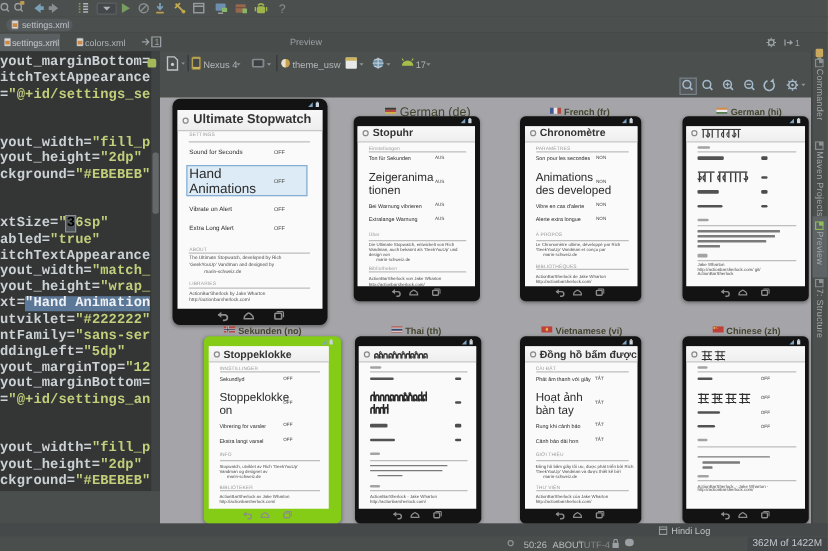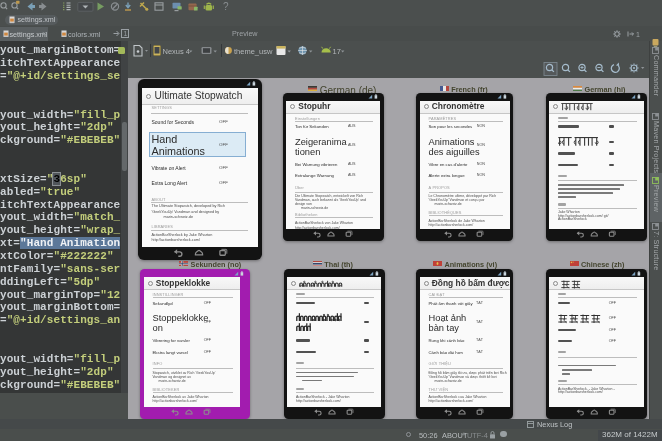--- a/index.html
+++ b/index.html
@@ -77,21 +77,21 @@
 <div class="abs mono" style="left:0;top:28.919999999999998px;height:12.86px;line-height:12.86px;font-size:11px;font-weight:bold;letter-spacing:0.08px;white-space:pre"><span style="color:#ccd1d5">=</span><span style="color:#c3ce7b">"@+id/settings_se</span></div>
 <div class="abs mono" style="left:0;top:67.5px;height:12.86px;line-height:12.86px;font-size:11px;font-weight:bold;letter-spacing:0.08px;white-space:pre"><span style="color:#ccd1d5">yout_width=</span><span style="color:#c3ce7b">"fill_p</span></div>
 <div class="abs mono" style="left:0;top:80.36px;height:12.86px;line-height:12.86px;font-size:11px;font-weight:bold;letter-spacing:0.08px;white-space:pre"><span style="color:#ccd1d5">yout_height=</span><span style="color:#c3ce7b">"2dp"</span></div>
 <div class="abs mono" style="left:0;top:93.22px;height:12.86px;line-height:12.86px;font-size:11px;font-weight:bold;letter-spacing:0.08px;white-space:pre"><span style="color:#ccd1d5">ckground=</span><span style="color:#c3ce7b">"#EBEBEB"</span></div>
 <div class="abs mono" style="left:0;top:131.79999999999998px;height:12.86px;line-height:12.86px;font-size:11px;font-weight:bold;letter-spacing:0.08px;white-space:pre"><span style="color:#ccd1d5">xtSize=</span><span style="color:#c3ce7b">"</span><span style="background:#50555a;outline:0.7px solid #8a8f93">3</span><span style="color:#c3ce7b">6sp"</span></div>
 <div class="abs mono" style="left:0;top:144.65999999999997px;height:12.86px;line-height:12.86px;font-size:11px;font-weight:bold;letter-spacing:0.08px;white-space:pre"><span style="color:#ccd1d5">abled=</span><span style="color:#c3ce7b">"true"</span></div>
 <div class="abs mono" style="left:0;top:157.51999999999998px;height:12.86px;line-height:12.86px;font-size:11px;font-weight:bold;letter-spacing:0.08px;white-space:pre"><span style="color:#ccd1d5">itchTextAppearance</span></div>
 <div class="abs mono" style="left:0;top:170.38px;height:12.86px;line-height:12.86px;font-size:11px;font-weight:bold;letter-spacing:0.08px;white-space:pre"><span style="color:#ccd1d5">yout_width=</span><span style="color:#c3ce7b">"match_</span></div>
 <div class="abs mono" style="left:0;top:183.23999999999998px;height:12.86px;line-height:12.86px;font-size:11px;font-weight:bold;letter-spacing:0.08px;white-space:pre"><span style="color:#ccd1d5">yout_height=</span><span style="color:#c3ce7b">"wrap_</span></div>
 <div class="abs mono" style="left:0;top:196.09999999999997px;height:12.86px;line-height:12.86px;font-size:11px;font-weight:bold;letter-spacing:0.08px;white-space:pre"><span style="color:#ccd1d5">xt=</span><span style="background:#5c7899;color:#eef1f4">"Hand Animation</span></div>
-<div class="abs mono" style="left:0;top:208.95999999999998px;height:12.86px;line-height:12.86px;font-size:11px;font-weight:bold;letter-spacing:0.08px;white-space:pre"><span style="color:#ccd1d5">xtColor=</span><span style="color:#c3ce7b">"#222222"</span></div>
+<div class="abs mono" style="left:0;top:208.95999999999998px;height:12.86px;line-height:12.86px;font-size:11px;font-weight:bold;letter-spacing:0.08px;white-space:pre"><span style="color:#ccd1d5">utviklet=</span><span style="color:#c3ce7b">"#222222"</span></div>
 <div class="abs mono" style="left:0;top:221.82px;height:12.86px;line-height:12.86px;font-size:11px;font-weight:bold;letter-spacing:0.08px;white-space:pre"><span style="color:#ccd1d5">ntFamily=</span><span style="color:#c3ce7b">"sans-ser</span></div>
 <div class="abs mono" style="left:0;top:234.67999999999998px;height:12.86px;line-height:12.86px;font-size:11px;font-weight:bold;letter-spacing:0.08px;white-space:pre"><span style="color:#ccd1d5">ddingLeft=</span><span style="color:#c3ce7b">"5dp"</span></div>
 <div class="abs mono" style="left:0;top:247.53999999999996px;height:12.86px;line-height:12.86px;font-size:11px;font-weight:bold;letter-spacing:0.08px;white-space:pre"><span style="color:#ccd1d5">yout_marginTop=</span><span style="color:#c3ce7b">"12</span></div>
 <div class="abs mono" style="left:0;top:260.4px;height:12.86px;line-height:12.86px;font-size:11px;font-weight:bold;letter-spacing:0.08px;white-space:pre"><span style="color:#ccd1d5">yout_marginBottom=</span></div>
 <div class="abs mono" style="left:0;top:273.26px;height:12.86px;line-height:12.86px;font-size:11px;font-weight:bold;letter-spacing:0.08px;white-space:pre"><span style="color:#ccd1d5">=</span><span style="color:#c3ce7b">"@+id/settings_an</span></div>
 <div class="abs mono" style="left:0;top:311.84px;height:12.86px;line-height:12.86px;font-size:11px;font-weight:bold;letter-spacing:0.08px;white-space:pre"><span style="color:#ccd1d5">yout_width=</span><span style="color:#c3ce7b">"fill_p</span></div>
 <div class="abs mono" style="left:0;top:324.7px;height:12.86px;line-height:12.86px;font-size:11px;font-weight:bold;letter-spacing:0.08px;white-space:pre"><span style="color:#ccd1d5">yout_height=</span><span style="color:#c3ce7b">"2dp"</span></div>
 <div class="abs mono" style="left:0;top:337.56px;height:12.86px;line-height:12.86px;font-size:11px;font-weight:bold;letter-spacing:0.08px;white-space:pre"><span style="color:#ccd1d5">ckground=</span><span style="color:#c3ce7b">"#EBEBEB"</span></div>
 </div>
 <div class="abs" style="left:121px;top:41px;width:7px;height:352px;background:#404344"></div>
@@ -155,21 +155,21 @@
 </div>
 <div class="abs" style="left:138px;top:79.4px;width:124px;height:180.6px;background:#131313;border-radius:6px;box-shadow:0 1px 3px rgba(0,0,0,0.35)">
     <svg width="11" height="5" viewBox="0 0 11 5" style="position:absolute;right:5px;top:1.5px">
       <path d="M0.5 4.6 L4.2 4.6 L4.2 0.8 Z" fill="#7da4c4"></path>
       <rect x="6.6" y="1.2" width="2.6" height="3.4" fill="#c9d4dc"></rect>
       <rect x="7.2" y="0.3" width="1.4" height="1" fill="#c9d4dc"></rect>
     </svg>
     <div class="abs" style="left:4.3px;top:8.9px;width:115.4px;height:158.39999999999998px;background:#fafafa;overflow:hidden">
       <div class="abs" style="left:0;top:0;width:115.4px;height:15.7px;background:linear-gradient(#f8f8f8,#eee);border-bottom:1px solid #c6c6c6"></div>
       <div class="abs" style="left:4px;top:5.35px;width:5px;height:5px;border:1px solid #8a8a8a;border-radius:50%;box-sizing:border-box"></div>
-      <div class="abs" style="left:12.3px;top:1.7300000000000004px;font-size:10.2px;font-weight:normal;letter-spacing:0px;color:#333;white-space:nowrap">Ultimate Stopwatch</div>
+      <div class="abs" style="left:12.3px;top:1.7300000000000004px;font-size:10.2px;font-weight:bold;letter-spacing:0px;color:#333;white-space:nowrap">Ultimate Stopwatch</div>
       <div class="abs" style="left:9.2px;top:16.8px;font-size:3.9px;color:#9b9b9b;letter-spacing:0.12px;white-space:nowrap">SETTINGS</div>
       <div class="abs" style="left:9.2px;top:24.7px;width:96.2px;height:1px;background:#bdbdbd"></div>
       <div class="abs" style="left:9.2px;top:30.3px;font-size:5.0px;color:#2b2b2b;white-space:nowrap">Sound for Seconds</div>
       <div class="abs" style="right:29.8px;top:30.548000000000002px;font-size:4.4px;color:#4a4a4a;white-space:nowrap">OFF</div>
       <div class="abs" style="left:6.7px;top:43.5px;width:96.8px;height:25.7px;background:#dcebf5;border:0.8px solid #86aed2;box-sizing:border-box"></div>
       <div class="abs" style="left:9.2px;top:45.004000000000005px;font-size:10.8px;color:#2b2b2b;white-space:nowrap">Hand</div>
       <div class="abs" style="left:9.2px;top:56.604px;font-size:10.8px;color:#2b2b2b;white-space:nowrap">Animations</div>
       <div class="abs" style="right:29.8px;top:53.348px;font-size:4.4px;color:#4a4a4a;white-space:nowrap">OFF</div>
       <div class="abs" style="left:9.2px;top:76.4px;font-size:5.0px;color:#2b2b2b;white-space:nowrap">Vibrate on Alert</div>
       <div class="abs" style="right:29.8px;top:76.648px;font-size:4.4px;color:#4a4a4a;white-space:nowrap">OFF</div>
@@ -261,21 +261,21 @@
     </svg>
     <div class="abs" style="left:3.5px;top:8px;width:90.0px;height:128.5px;background:#fafafa;overflow:hidden">
       <div class="abs" style="left:0;top:0;width:90.0px;height:12px;background:linear-gradient(#f8f8f8,#eee);border-bottom:1px solid #c6c6c6"></div>
       <div class="abs" style="left:4px;top:3.5px;width:5px;height:5px;border:1px solid #8a8a8a;border-radius:50%;box-sizing:border-box"></div>
       <div class="abs" style="left:12.3px;top:0.96px;font-size:8.4px;font-weight:bold;letter-spacing:0px;color:#333;white-space:nowrap">Chronomètre</div>
       <div class="abs" style="left:9px;top:15.3px;font-size:3.9px;color:#9b9b9b;letter-spacing:0.12px;white-space:nowrap">PARAMÈTRES</div>
       <div class="abs" style="left:9px;top:20.2px;width:74.0px;height:1px;background:#bdbdbd"></div>
       <div class="abs" style="left:9px;top:23.592px;font-size:4.3px;color:#2b2b2b;white-space:nowrap">Son pour les secondes</div>
       <div class="abs" style="right:24.5px;top:23.854px;font-size:3.7px;color:#4a4a4a;white-space:nowrap">NON</div>
       <div class="abs" style="left:9px;top:36.234px;font-size:9.3px;color:#2b2b2b;white-space:nowrap">Animations</div>
-      <div class="abs" style="left:9px;top:46.034px;font-size:9.3px;color:#2b2b2b;white-space:nowrap">des aiguilles</div>
+      <div class="abs" style="left:9px;top:46.034px;font-size:9.3px;color:#2b2b2b;white-space:nowrap">des developed</div>
       <div class="abs" style="right:24.5px;top:42.854px;font-size:3.7px;color:#4a4a4a;white-space:nowrap">NON</div>
       <div class="abs" style="left:9px;top:61.092px;font-size:4.3px;color:#2b2b2b;white-space:nowrap">Vibre en cas d'alerte</div>
       <div class="abs" style="right:24.5px;top:61.354px;font-size:3.7px;color:#4a4a4a;white-space:nowrap">NON</div>
       <div class="abs" style="left:9px;top:72.592px;font-size:4.3px;color:#2b2b2b;white-space:nowrap">Alerte extra longue</div>
       <div class="abs" style="right:24.5px;top:72.854px;font-size:3.7px;color:#4a4a4a;white-space:nowrap">NON</div>
       <div class="abs" style="left:9px;top:84.3px;font-size:3.9px;color:#9b9b9b;letter-spacing:0.12px;white-space:nowrap">À PROPOS</div>
       <div class="abs" style="left:9px;top:91px;width:74.0px;height:1px;background:#bdbdbd"></div>
       <div class="abs" style="left:9px;top:93.575px;font-size:3.5px;color:#4c4c4c;white-space:nowrap">Le Chronomètre ultime, développé par Rich</div>
       <div class="abs" style="left:9px;top:97.575px;font-size:3.5px;color:#4c4c4c;white-space:nowrap">'GeekYouUp' Vandman et conçu par</div>
       <div class="abs" style="left:15px;top:101.575px;font-size:3.5px;color:#4c4c4c;white-space:nowrap">marin-schweiz.de</div>
@@ -378,21 +378,21 @@
 <div class="abs" style="left:179.1px;top:259.8px;width:63.800000000000004px;height:8px">
     <svg width="9" height="5.5" viewBox="0 0 9 5.5" style="position:absolute;left:0;top:1px">
       <rect width="9" height="5.5" fill="#b5483f"></rect>
       <rect x="2.3" width="1.9" height="5.5" fill="#ededed"></rect>
       <rect y="1.9" width="9" height="1.7" fill="#ededed"></rect>
       <rect x="2.8" width="0.9" height="5.5" fill="#36486b"></rect>
       <rect y="2.3" width="9" height="0.9" fill="#36486b"></rect>
     </svg>
     <div class="abs" style="left:11.5px;top:0.2px;font-size:7.3px;font-weight:bold;color:#44452f;white-space:nowrap">Sekunden (no)</div>
   </div>
-<div class="abs" style="left:140px;top:269px;width:110px;height:149.5px;background:#a21caf;border-radius:4.5px;box-shadow:0 1px 3px rgba(0,0,0,0.35)">
+<div class="abs" style="left:163px;top:269px;width:110px;height:149.5px;background:#84cc16;border-radius:4.5px;box-shadow:0 1px 3px rgba(0,0,0,0.35)">
     <svg width="11" height="5" viewBox="0 0 11 5" style="position:absolute;right:5px;top:1.5px">
       <path d="M0.5 4.6 L4.2 4.6 L4.2 0.8 Z" fill="#7da4c4"></path>
       <rect x="6.6" y="1.2" width="2.6" height="3.4" fill="#c9d4dc"></rect>
       <rect x="7.2" y="0.3" width="1.4" height="1" fill="#c9d4dc"></rect>
     </svg>
     <div class="abs" style="left:3.5px;top:8px;width:96.0px;height:129.5px;background:#fafafa;overflow:hidden">
       <div class="abs" style="left:0;top:0;width:96.0px;height:12px;background:linear-gradient(#f8f8f8,#eee);border-bottom:1px solid #c6c6c6"></div>
       <div class="abs" style="left:4px;top:3.5px;width:5px;height:5px;border:1px solid #8a8a8a;border-radius:50%;box-sizing:border-box"></div>
       <div class="abs" style="left:12.3px;top:0.96px;font-size:8.4px;font-weight:bold;letter-spacing:0px;color:#333;white-space:nowrap">Stoppeklokke</div>
       <div class="abs" style="left:9px;top:15.3px;font-size:3.9px;color:#9b9b9b;letter-spacing:0.12px;white-space:nowrap">INNSTILLINGER</div>
@@ -528,21 +528,21 @@
         <path d="M 64.415 3.175 h 3.9099999999999997 a 0.68 0.68 0 0 1 0.68 0.68 v 3.06" stroke="#8d8d8d" fill="none" stroke-width="0.8032499999999999"></path>
       </svg>
     </div>
   </div>
 <div class="abs" style="left:432.875px;top:259.8px;width:67.25px;height:8px">
     <svg width="9" height="5.5" viewBox="0 0 9 5.5" style="position:absolute;left:0;top:1px">
       <rect width="9" height="5.5" fill="#bf4038"></rect>
       <rect x="3.6" y="1.6" width="1.8" height="1.8" fill="#e5c04a"></rect>
       <rect x="4.1" y="1.1" width="0.8" height="2.8" fill="#e5c04a"></rect>
     </svg>
-    <div class="abs" style="left:11.5px;top:0.2px;font-size:7.3px;font-weight:bold;color:#44452f;white-space:nowrap">Animations (vi)</div>
+    <div class="abs" style="left:11.5px;top:0.2px;font-size:7.3px;font-weight:bold;color:#44452f;white-space:nowrap">Vietnamese (vi)</div>
   </div>
 <div class="abs" style="left:416px;top:269px;width:97px;height:149.5px;background:#131313;border-radius:4.5px;box-shadow:0 1px 3px rgba(0,0,0,0.35)">
     <svg width="11" height="5" viewBox="0 0 11 5" style="position:absolute;right:5px;top:1.5px">
       <path d="M0.5 4.6 L4.2 4.6 L4.2 0.8 Z" fill="#7da4c4"></path>
       <rect x="6.6" y="1.2" width="2.6" height="3.4" fill="#c9d4dc"></rect>
       <rect x="7.2" y="0.3" width="1.4" height="1" fill="#c9d4dc"></rect>
     </svg>
     <div class="abs" style="left:3.5px;top:8px;width:90.0px;height:129.5px;background:#fafafa;overflow:hidden">
       <div class="abs" style="left:0;top:0;width:90.0px;height:12px;background:linear-gradient(#f8f8f8,#eee);border-bottom:1px solid #c6c6c6"></div>
       <div class="abs" style="left:4px;top:3.5px;width:5px;height:5px;border:1px solid #8a8a8a;border-radius:50%;box-sizing:border-box"></div>
@@ -692,21 +692,21 @@
     <rect x="3.2" y="0.5" width="3.3" height="3" fill="#8d9194"></rect>
   </svg>
 <div class="abs" style="left:651.5px;top:231px;font-size:7.2px;color:#a3a7a9;writing-mode:vertical-rl;white-space:nowrap;letter-spacing:0.2px">7: Structure</div>
 <div class="abs" style="left:0;top:393px;width:128px;height:26px;background:#4a4e4c"></div>
 <div class="abs" style="left:0;top:418.5px;width:662px;height:22.5px;background:#4a4e4c;border-top:1px solid #42464a"></div>
 <div class="abs" style="left:0;top:418.5px;width:662px;height:10.5px;background:#45494a"></div>
 <svg class="abs" style="left:527px;top:420.5px" width="7" height="7">
     <rect x="0.5" y="0.5" width="6" height="6" fill="none" stroke="#9aa0a3" stroke-width="0.9"></rect>
     <path d="M 0.5 2.5 h 6" stroke="#9aa0a3" stroke-width="0.9"></path>
   </svg>
-<div class="abs" style="left:537px;top:420.3px;font-size:7.4px;color:#bfc3c6">Nexus Log</div>
+<div class="abs" style="left:537px;top:420.3px;font-size:7.4px;color:#bfc3c6">Hindi Log</div>
 <div class="abs" style="left:406px;top:431.5px;width:5px;height:5px;border:1px solid #8e9296;border-radius:50%;box-sizing:border-box"></div>
 <div class="abs" style="left:419px;top:430.8px;font-size:7.4px;color:#b9bdbf">50:26</div>
 <div class="abs" style="left:442px;top:430.8px;font-size:7.4px;color:#b9bdbf">ABOUT</div>
 <div class="abs" style="left:462px;top:430.8px;font-size:7px;color:#9aa0a3">÷</div>
 <div class="abs" style="left:467px;top:430.8px;font-size:7.4px;color:#888c8e">UTF-4</div>
 <svg class="abs" style="left:489px;top:430.5px" width="7" height="8">
     <rect x="1" y="3.2" width="5" height="4.2" fill="#9aa0a3" rx="0.5"></rect>
     <path d="M 2 3.2 V 2 a 1.5 1.5 0 0 1 3 0 V 3.2" stroke="#9aa0a3" fill="none" stroke-width="0.9"></path>
   </svg>
 <div class="abs" style="left:500px;top:430.5px;width:6.5px;height:6.5px;border-radius:50%;background:#9aa0a3"></div>

